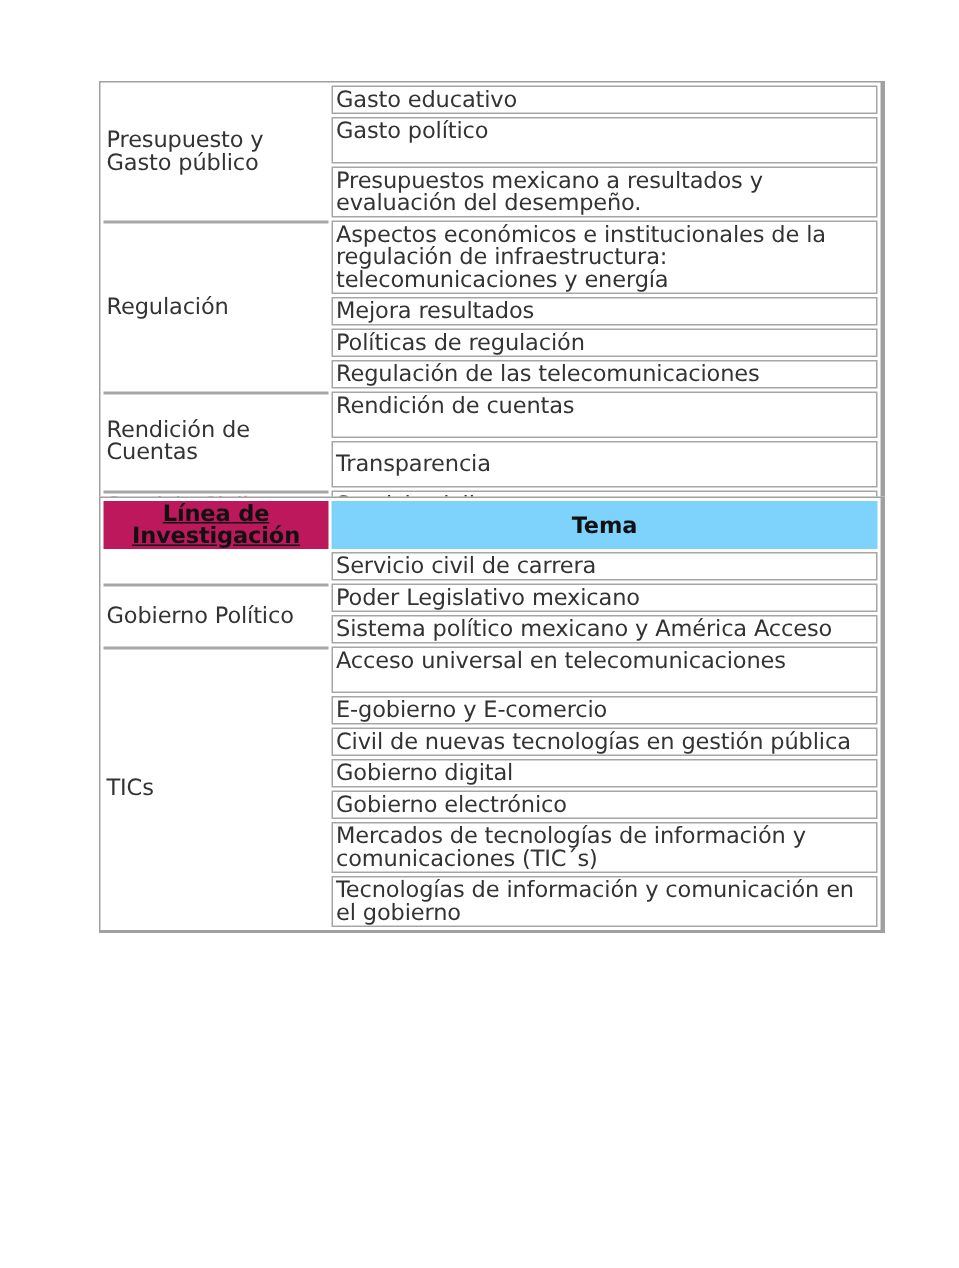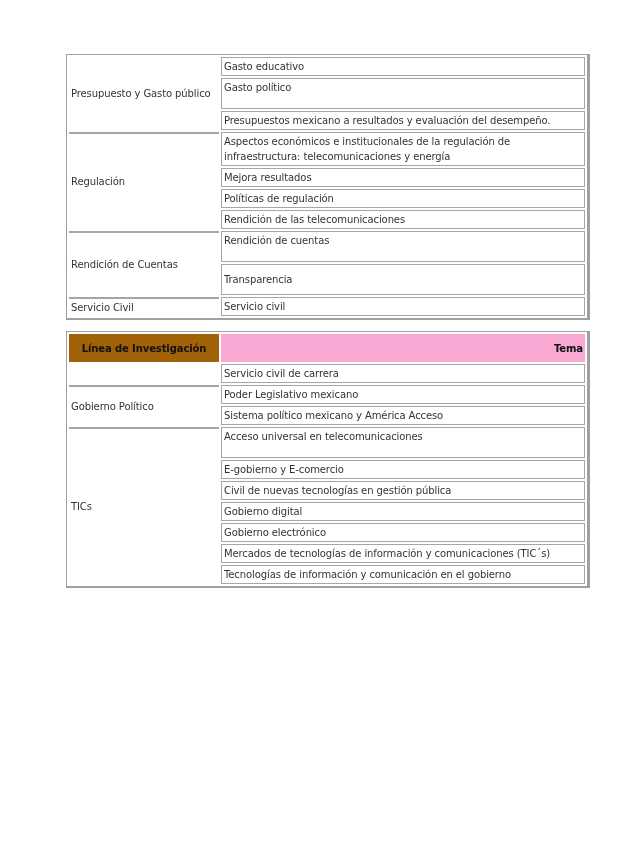--- a/index.html
+++ b/index.html
@@ -1,21 +1,21 @@
 <!DOCTYPE html>
 <html><head>
 <meta charset="utf-8">
 <style>
   html, body { margin:0; padding:0; background:#ffffff; }
   body { width:639px; height:845px; position:relative; overflow:hidden;
          font-family:"DejaVu Sans", "Liberation Sans", sans-serif; color:#333333; }
   .tbl { position:absolute; left:66px; width:524px; border-collapse:separate; border-spacing:2px;
          border:1px solid #a0a0a0; border-right:3px solid #a0a0a0; border-bottom:2px solid #a0a0a0;
          background:#ffffff; box-sizing:border-box; }
-  .tbl td, .tbl th { font-size:10px; line-height:15px; padding:1px 2px; vertical-align:top;
+  .tbl td, .tbl th { font-size:15px; line-height:15px; padding:1px 2px; vertical-align:top;
          border:1px solid #a6a6a6; letter-spacing:-0.1px; }
   .tbl td.lc { text-align:left; vertical-align:middle; border:none; width:146px; padding:0 2px; }
   #t1 { top:54px; }
   #t2 { top:331px; }
   .hdr th { background:#00a86b; color:#111111; font-weight:bold; height:26px; vertical-align:middle;
             text-align:center; border:none; }
   .tall td.rc { height:27px; }
   .lc.bt { border-top:2px solid #a6a6a6 !important; }
 </style>
 </head>
@@ -39,43 +39,43 @@
       <td class="lc bt" rowspan="4">Regulación</td>
       <td class="rc">Aspectos económicos e institucionales de la regulación de infraestructura: telecomunicaciones y energía</td>
     </tr>
     <tr>
       <td class="rc">Mejora resultados</td>
     </tr>
     <tr>
       <td class="rc">Políticas de regulación</td>
     </tr>
     <tr>
-      <td class="rc">Rendición de las telecomunicaciones</td>
+      <td class="rc">Regulación de las telecomunicaciones</td>
     </tr>
 
     <tr class="tall">
       <td class="lc bt" rowspan="2">Rendición de Cuentas</td>
       <td class="rc">Rendición de cuentas</td>
     </tr>
     <tr class="tall">
       <td class="rc" style="vertical-align:middle">Transparencia</td>
     </tr>
 
     <tr>
       <td class="lc bt">Servicio Civil</td>
       <td class="rc">Servicio civil</td>
     </tr>
   </tbody>
 </table>
 
 <table class="tbl" id="t2">
   <thead>
     <tr class="hdr">
-      <th style="width: 146px; background: #a16207;">Línea de Investigación</th>
-      <th style="background: #f9a8d4; text-align: right;">Tema</th>
+      <th style="width: 146px; background: #be185d; text-decoration: underline;">Línea de Investigación</th>
+      <th style="background: #7dd3fc;">Tema</th>
     </tr>
   </thead>
   <tbody>
     <tr>
       <td class="lc"></td>
       <td class="rc">Servicio civil de carrera</td>
     </tr>
 
     <tr>
       <td class="lc bt" rowspan="2">Gobierno Político</td>

